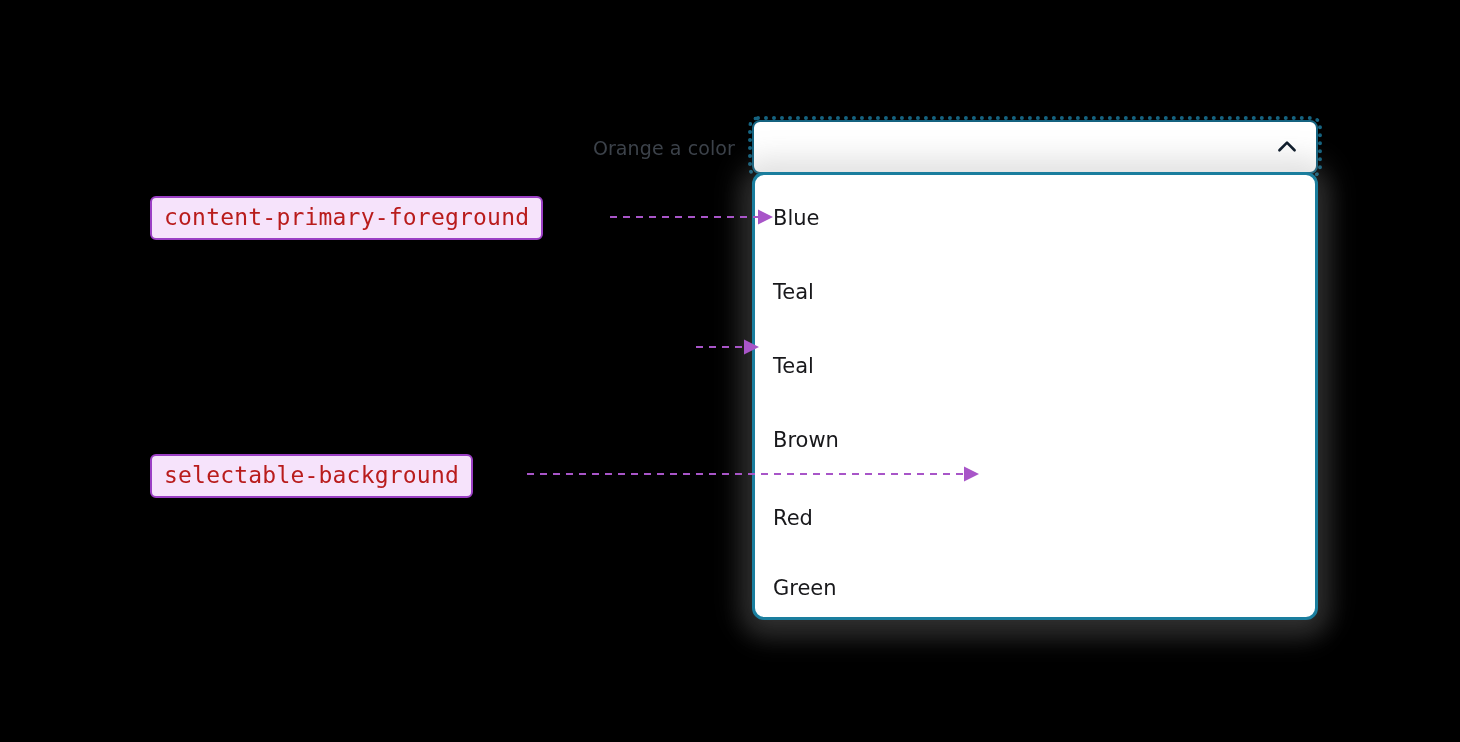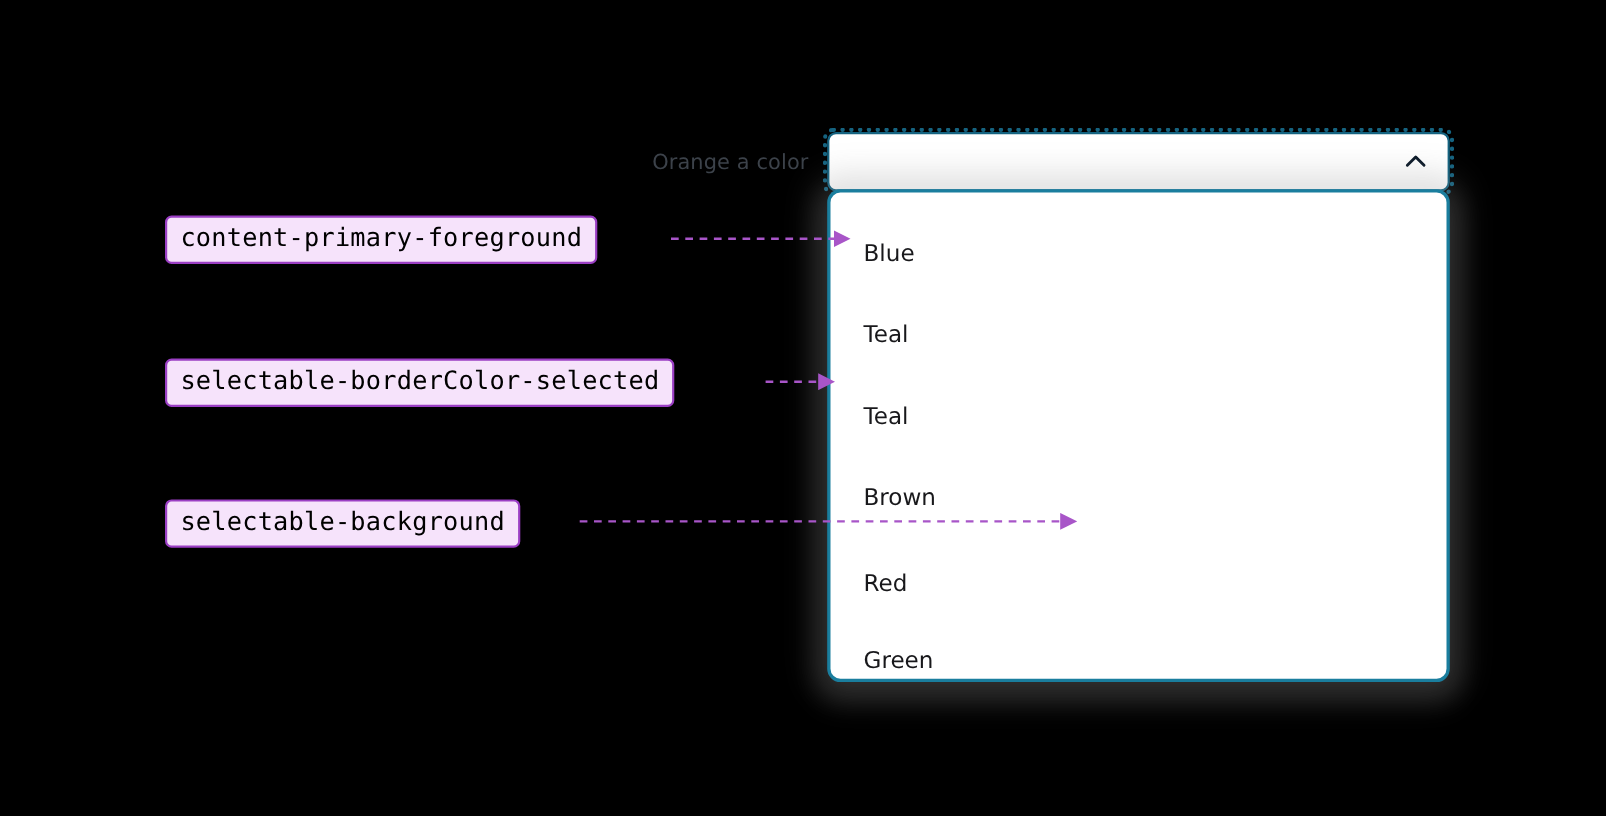--- a/index.html
+++ b/index.html
@@ -86,39 +86,39 @@
     border: 3px solid #1a7e9e;
     border-radius: 12px;
     box-sizing: border-box;
     box-shadow: 0 10px 26px 10px rgba(255,255,255,0.10),
                 0 0 28px 14px rgba(120,120,120,0.22);
   }
   .dropdown-list {
     position: absolute;
     inset: 0;
     padding: 0;
-    margin: 12px;
+    margin: 0;
     list-style: none;
   }
   .dropdown-item {
     position: absolute;
     left: 18px;
     font-size: 21px;
     color: #18181b;
     white-space: nowrap;
     line-height: 1;
   }
 
   
   .token {
     position: absolute;
     background: #f6e3fb;
     border: 2px solid #9b3fc4;
     border-radius: 6px;
-    color: #000000;
+    color: #b91c1c;
     font-family: "DejaVu Sans Mono", monospace;
     font-size: 23px;
     letter-spacing: 0.2px;
     padding: 6px 12px 8px 12px;
     box-sizing: border-box;
     white-space: nowrap;
     line-height: 1.15;
   }
   #token-0 { left: 150px; top: 196px; }
   #token-1 { left: 150px; top: 326px; }
@@ -154,21 +154,20 @@
       <li class="dropdown-item" style="top:33px">Blue</li>
       <li class="dropdown-item" style="top:107px">Teal</li>
       <li class="dropdown-item" style="top:181px">Teal</li>
       <li class="dropdown-item" style="top:255px">Brown</li>
       <li class="dropdown-item" style="top:333px">Red</li>
       <li class="dropdown-item" style="top:403px">Green</li>
     </ul>
   </div>
 
   <div class="token" id="token-0">content-primary-foreground</div>
-  <div class="token" id="token-1">selectable-borderColor-selected</div>
   <div class="token" id="token-2">selectable-background</div>
 
   <svg class="connectors" width="1460" height="742">
     <defs>
       <marker id="arrowhead" markerWidth="7" markerHeight="7" refX="1" refY="3.5" orient="auto" markerUnits="strokeWidth">
         <polygon points="0,0 7,3.5 0,7" fill="#a855c8"></polygon>
       </marker>
     </defs>
 
     <line x1="610" y1="217" x2="760" y2="217" stroke="#a855c8" stroke-width="2.2" stroke-dasharray="7 6" marker-end="url(#arrowhead)"></line>

